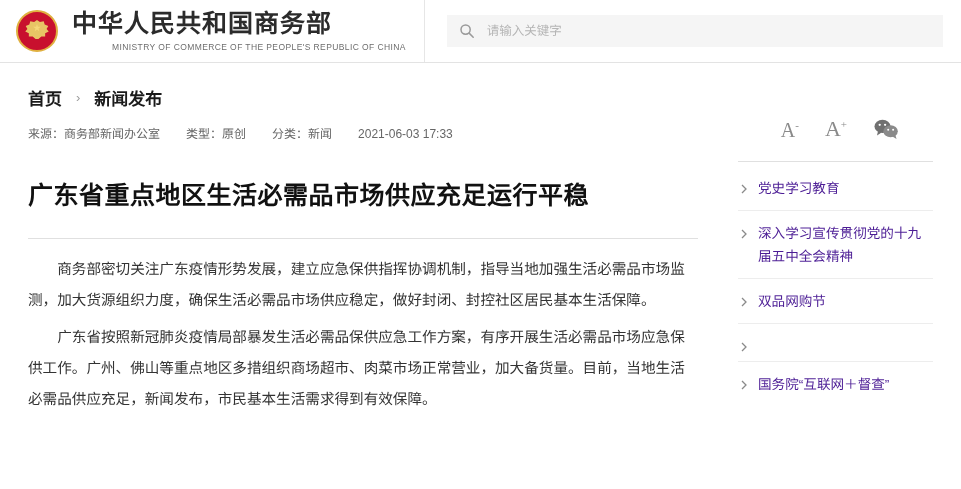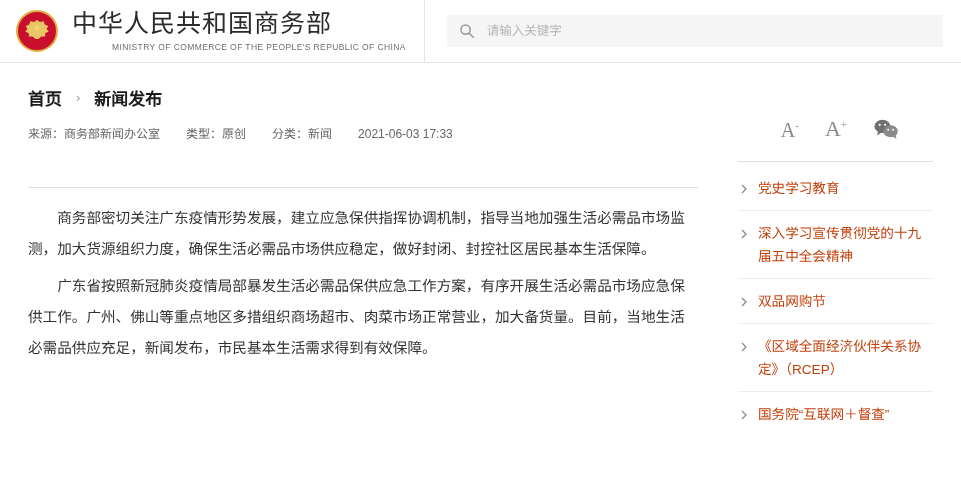--- a/index.html
+++ b/index.html
@@ -50,21 +50,21 @@
     left: 19px; top: 16px;
     width: 8px; height: 8px;
     background: #f5d97a;
     clip-path: polygon(50% 0%, 61% 35%, 98% 35%, 68% 57%, 79% 91%, 50% 70%, 21% 91%, 32% 57%, 2% 35%, 39% 35%);
   }
   .brand { display: flex; flex-direction: column; justify-content: center; }
   .brand-cn {
     font-size: 25px;
     letter-spacing: 1px;
     color: #2b2b2b;
-    font-weight: normal;
+    font-weight: bold;
     line-height: 30px;
     font-family: "Liberation Serif", "DejaVu Serif", serif;
   }
   .brand-en {
     font-size: 8.5px;
     color: #6d6d6d;
     letter-spacing: 0.4px;
     margin-top: 3px;
     line-height: 11px;
     padding-left: 40px;
@@ -203,21 +203,21 @@
   .side-item:last-child { border-bottom: 0; }
   .chev {
     flex: 0 0 12px;
     width: 12px; height: 12px;
     margin-top: 4px;
     margin-right: 8px;
   }
   .side-label {
     font-size: 13.6px;
     line-height: 23px;
-    color: #c2410c;
+    color: #4c1d95;
   }
 </style>
 </head>
 <body>
 
 <div class="header">
   <div class="emblem">
     <div class="disc"></div>
     <div class="gear"></div>
     <div class="star"></div>
@@ -272,20 +272,21 @@
         <circle cx="15.2" cy="11.8" r="1" fill="#ffffff"></circle>
         <circle cx="20.1" cy="11.8" r="1" fill="#ffffff"></circle>
       </svg>
     </span>
   </div>
 </div>
 
 <div class="content">
 
   <div class="article">
+    <h1 class="article-title">广东省重点地区生活必需品市场供应充足运行平稳</h1>
     <div class="title-rule"></div>
     <p class="para">商务部密切关注广东疫情形势发展，建立应急保供指挥协调机制，指导当地加强生活必需品市场监测，加大货源组织力度，确保生活必需品市场供应稳定，做好封闭、封控社区居民基本生活保障。</p>
     <p class="para">广东省按照新冠肺炎疫情局部暴发生活必需品保供应急工作方案，有序开展生活必需品市场应急保供工作。广州、佛山等重点地区多措组织商场超市、肉菜市场正常营业，加大备货量。目前，当地生活必需品供应充足，新闻发布，市民基本生活需求得到有效保障。</p>
   </div>
 
   <div class="sidebar">
     <div class="side-rule"></div>
     <ul class="side-list">
       <li class="side-item">
         <span class="chev">
@@ -310,21 +311,20 @@
             </svg>
         </span>
         <span class="side-label">双品网购节</span>
       </li>
       <li class="side-item">
         <span class="chev">
           <svg width="12" height="12" viewBox="0 0 12 12">
               <polyline points="4,2 8,6 4,10" fill="none" stroke="#8a8a8a" stroke-width="1.3"></polyline>
             </svg>
         </span>
-        <span class="side-label">《区域全面经济伙伴关系协定》（RCEP）</span>
       </li>
       <li class="side-item">
         <span class="chev">
           <svg width="12" height="12" viewBox="0 0 12 12">
               <polyline points="4,2 8,6 4,10" fill="none" stroke="#8a8a8a" stroke-width="1.3"></polyline>
             </svg>
         </span>
         <span class="side-label">国务院“互联网＋督查”</span>
       </li>
     </ul>

